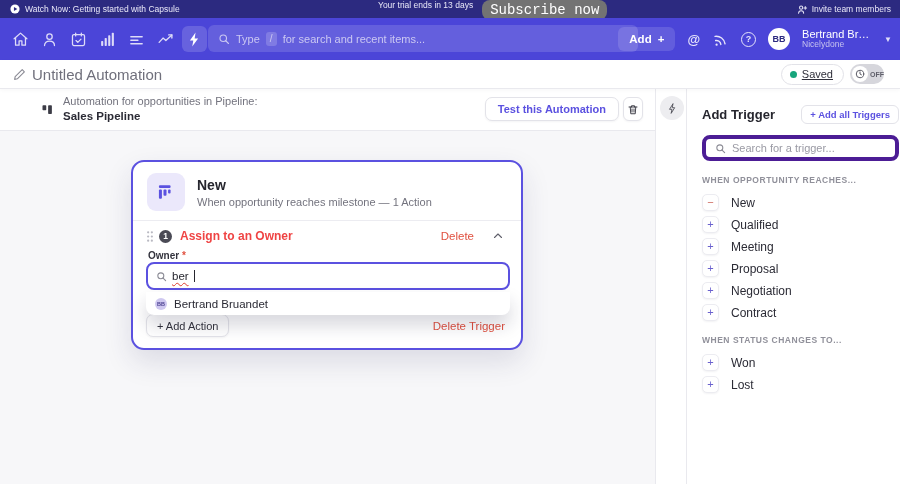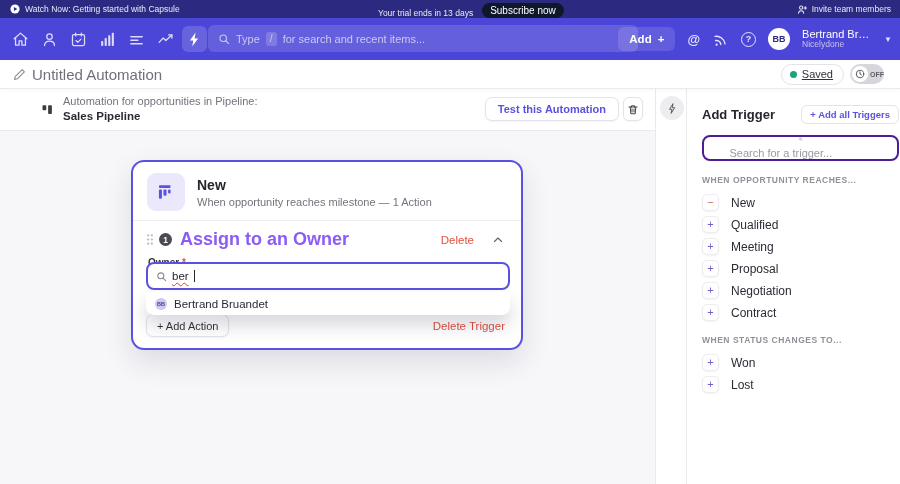--- a/index.html
+++ b/index.html
@@ -3,25 +3,25 @@
 <meta charset="utf-8">
 <style>
   * { margin:0; padding:0; box-sizing:border-box; }
   body { font-family:"Liberation Sans", sans-serif; background:#fff; }
   .app { position:relative; width:900px; height:484px; overflow:hidden; background:#fff; }
 
   
   .topbar { position:absolute; left:0; top:0; width:900px; height:26px;
     background:var(--topbar_bg,#2c2a80); color:#e9e8f8; font-size:8.5px; }
   .tb-left { position:absolute; left:10px; top:0; height:18px; display:flex; align-items:center; gap:5px; }
-  .tb-mid  { position:absolute; left:378px; top:0; height:18px; display:flex; align-items:flex-end; gap:9px; }
+  .tb-mid  { position:absolute; left:378px; top:0; height:18px; display:flex; align-items:flex-start; gap:9px; }
   .tb-right{ position:absolute; right:9px; top:0; height:18px; display:flex; align-items:center; gap:4px; cursor:pointer; }
   .play-ic { width:10px; height:10px; display:inline-flex; }
-  .subscribe { border:none; background:#0f172a; color:#fff; font-size:10px;
-    padding:2px 8px; border-radius:8px; cursor:pointer; font-family:Liberation Sans, sans-serif; }
+  .subscribe { border:none; background:#737373; color:#fff; font-size:14px;
+    padding:2px 8px; border-radius:8px; cursor:pointer; font-family:Liberation Mono, monospace; }
 
   
   .navbar { position:absolute; left:0; top:18px; width:900px; height:42px; background:var(--navbar_bg,#4b45d8); }
   .nav-icons { position:absolute; left:8px; top:8px; display:flex; gap:4px; align-items:center; }
   .nicon { width:25px; height:26px; display:flex; align-items:center; justify-content:center;
     border-radius:6px; cursor:pointer; }
   .nicon.active { background:rgba(255,255,255,.16); }
   .nicon svg { width:17px; height:17px; }
   .nav-search { position:absolute; left:208px; top:7px; width:430px; height:27px;
     background:rgba(255,255,255,.14); border-radius:6px; display:flex; align-items:center;
@@ -75,21 +75,21 @@
     border:2px solid var(--accent,#5b51e0); border-radius:13px; box-shadow:0 12px 28px rgba(40,40,90,.13); }
   .card-head { display:flex; align-items:center; gap:12px; padding:11px 14px 9px 14px; }
   .card-icon { width:38px; height:38px; border-radius:9px; background:#ebe8fb; display:flex; align-items:center; justify-content:center; }
   .card-title { font-size:14px; font-weight:bold; color:#26262e; }
   .card-sub { font-size:11px; color:#73737e; margin-top:3px; }
   .card-divider { border-top:1px solid #ececf1; }
   .action-row { display:flex; align-items:center; padding:8px 14px 0 13px; }
   .handle { display:flex; cursor:grab; }
   .num-badge { width:13px; height:13px; border-radius:50%; background:#4a4a55; color:#fff; font-size:8.5px;
     font-weight:bold; display:flex; align-items:center; justify-content:center; margin-left:5px; }
-  .action-title { font-size:18px; font-weight:bold; color:#8b5cf6; margin-left:8px; }
+  .action-title { font-size:12px; font-weight:bold; color:#ef4444; margin-left:8px; }
   .delete-link { margin-left:auto; font-size:11.5px; color:var(--danger,#e0503f); cursor:pointer; }
   .collapse { margin-left:18px; margin-right:3px; display:flex; cursor:pointer; }
   .owner-label { padding:7px 0 0 15px; font-size:10px; font-weight:bold; color:#33333d; }
   .req { color:var(--danger,#e0503f); }
   .owner-input { position:absolute; left:13px; top:100px; width:364px; height:28px;
     border:2px solid var(--accent,#5b51e0); border-radius:8px; background:#fff;
     display:flex; align-items:center; padding:0 8px; gap:5px; cursor:text; }
   .owner-value { font-size:11.5px; color:#26262e;
     text-decoration:underline wavy #e03d2f 1px; text-underline-offset:2px; }
   .caret-bar { width:1px; height:12px; background:#26262e; animation:blink 1s steps(1) infinite; }
@@ -109,22 +109,22 @@
   .strip { position:absolute; left:655px; top:88px; width:31px; height:396px; background:#fff; border-left:1px solid #e9e9ee; }
   .strip-btn { position:absolute; left:4px; top:8px; width:24px; height:24px; border-radius:50%;
     background:#ededf0; border:none; display:flex; align-items:center; justify-content:center; cursor:pointer; }
 
   
   .sidebar { position:absolute; left:686px; top:88px; width:226px; height:396px; background:#fff; border-left:1px solid #e9e9ee; }
   .sb-head { display:flex; align-items:center; padding:17px 13px 0 15px; }
   .sb-title { font-size:13px; font-weight:bold; color:#26262e; flex:1; }
   .add-all-btn { height:19px; padding:0 8px; background:#fff; border:1px solid #e3e3e9; border-radius:6px;
     font-size:9.5px; font-weight:bold; color:var(--accent,#5b51e0); cursor:pointer; font-family:inherit; }
-  .sb-search { margin:11px 13px 0 15px; height:26px; border:2px solid #4c1d95; border-radius:8px;
-    display:flex; align-items:center; padding:0 9px; gap:6px; background:#fff;flex-direction:column; }
+  .sb-search { margin:11px 13px 0 15px; height:26px; border:4px solid #4c1d95; border-radius:8px;
+    display:flex; align-items:center; padding:0 9px; gap:6px; background:#fff; }
   .sb-search input { border:none; outline:none; flex:1; font-size:11px; color:#444; font-family:inherit; background:transparent; }
   .sb-search input::placeholder { color:#9a9aa4; }
   .sb-section { margin:14px 0 0 15px; font-size:8.5px; font-weight:bold; letter-spacing:.06em; color:#90909a; }
   .sb-list { margin:9px 0 0 15px; display:flex; flex-direction:column; gap:5px; }
   .sb-item { display:flex; align-items:center; gap:12px; height:17px; }
   .sb-btn { width:17px; height:17px; border:1px solid #ececf1; border-radius:5px; background:#fff;
     font-size:11px; line-height:1; display:flex; align-items:center; justify-content:center;
     cursor:pointer; box-shadow:0 1px 2px rgba(30,30,60,.06); font-family:inherit; }
   .sb-btn.add { color:#6a61ce; }
   .sb-btn.remove { color:#cf6a60; }

